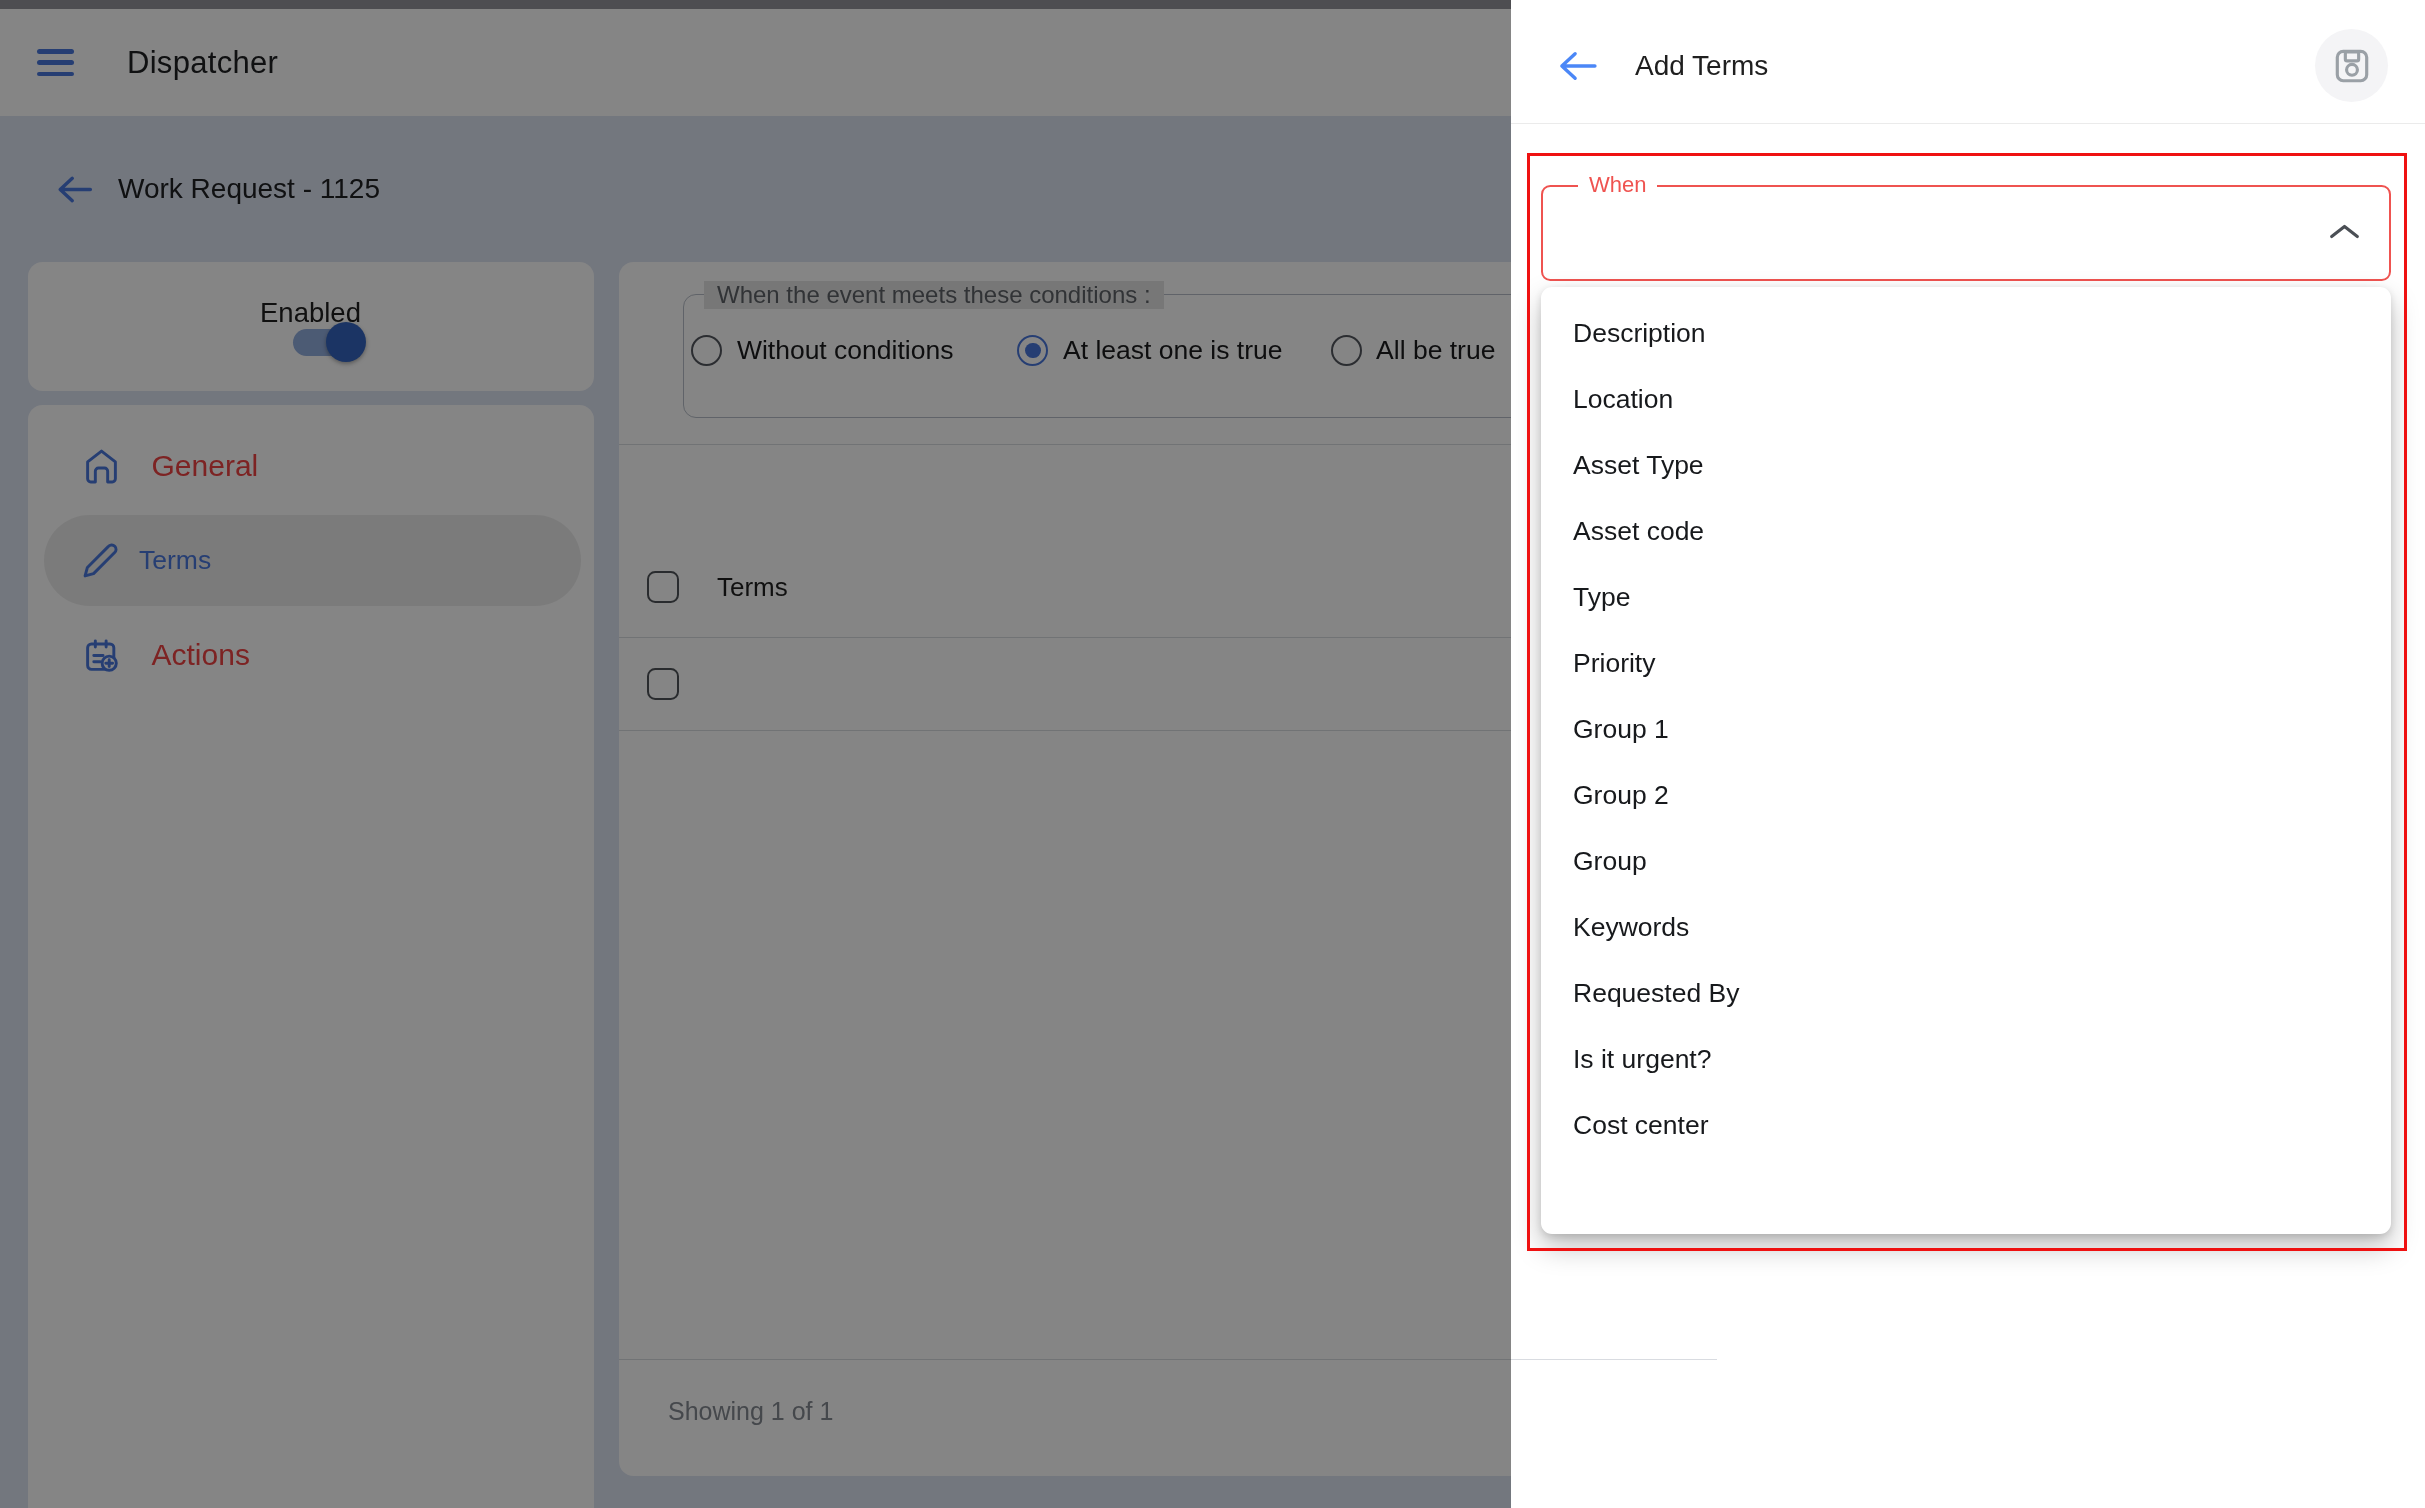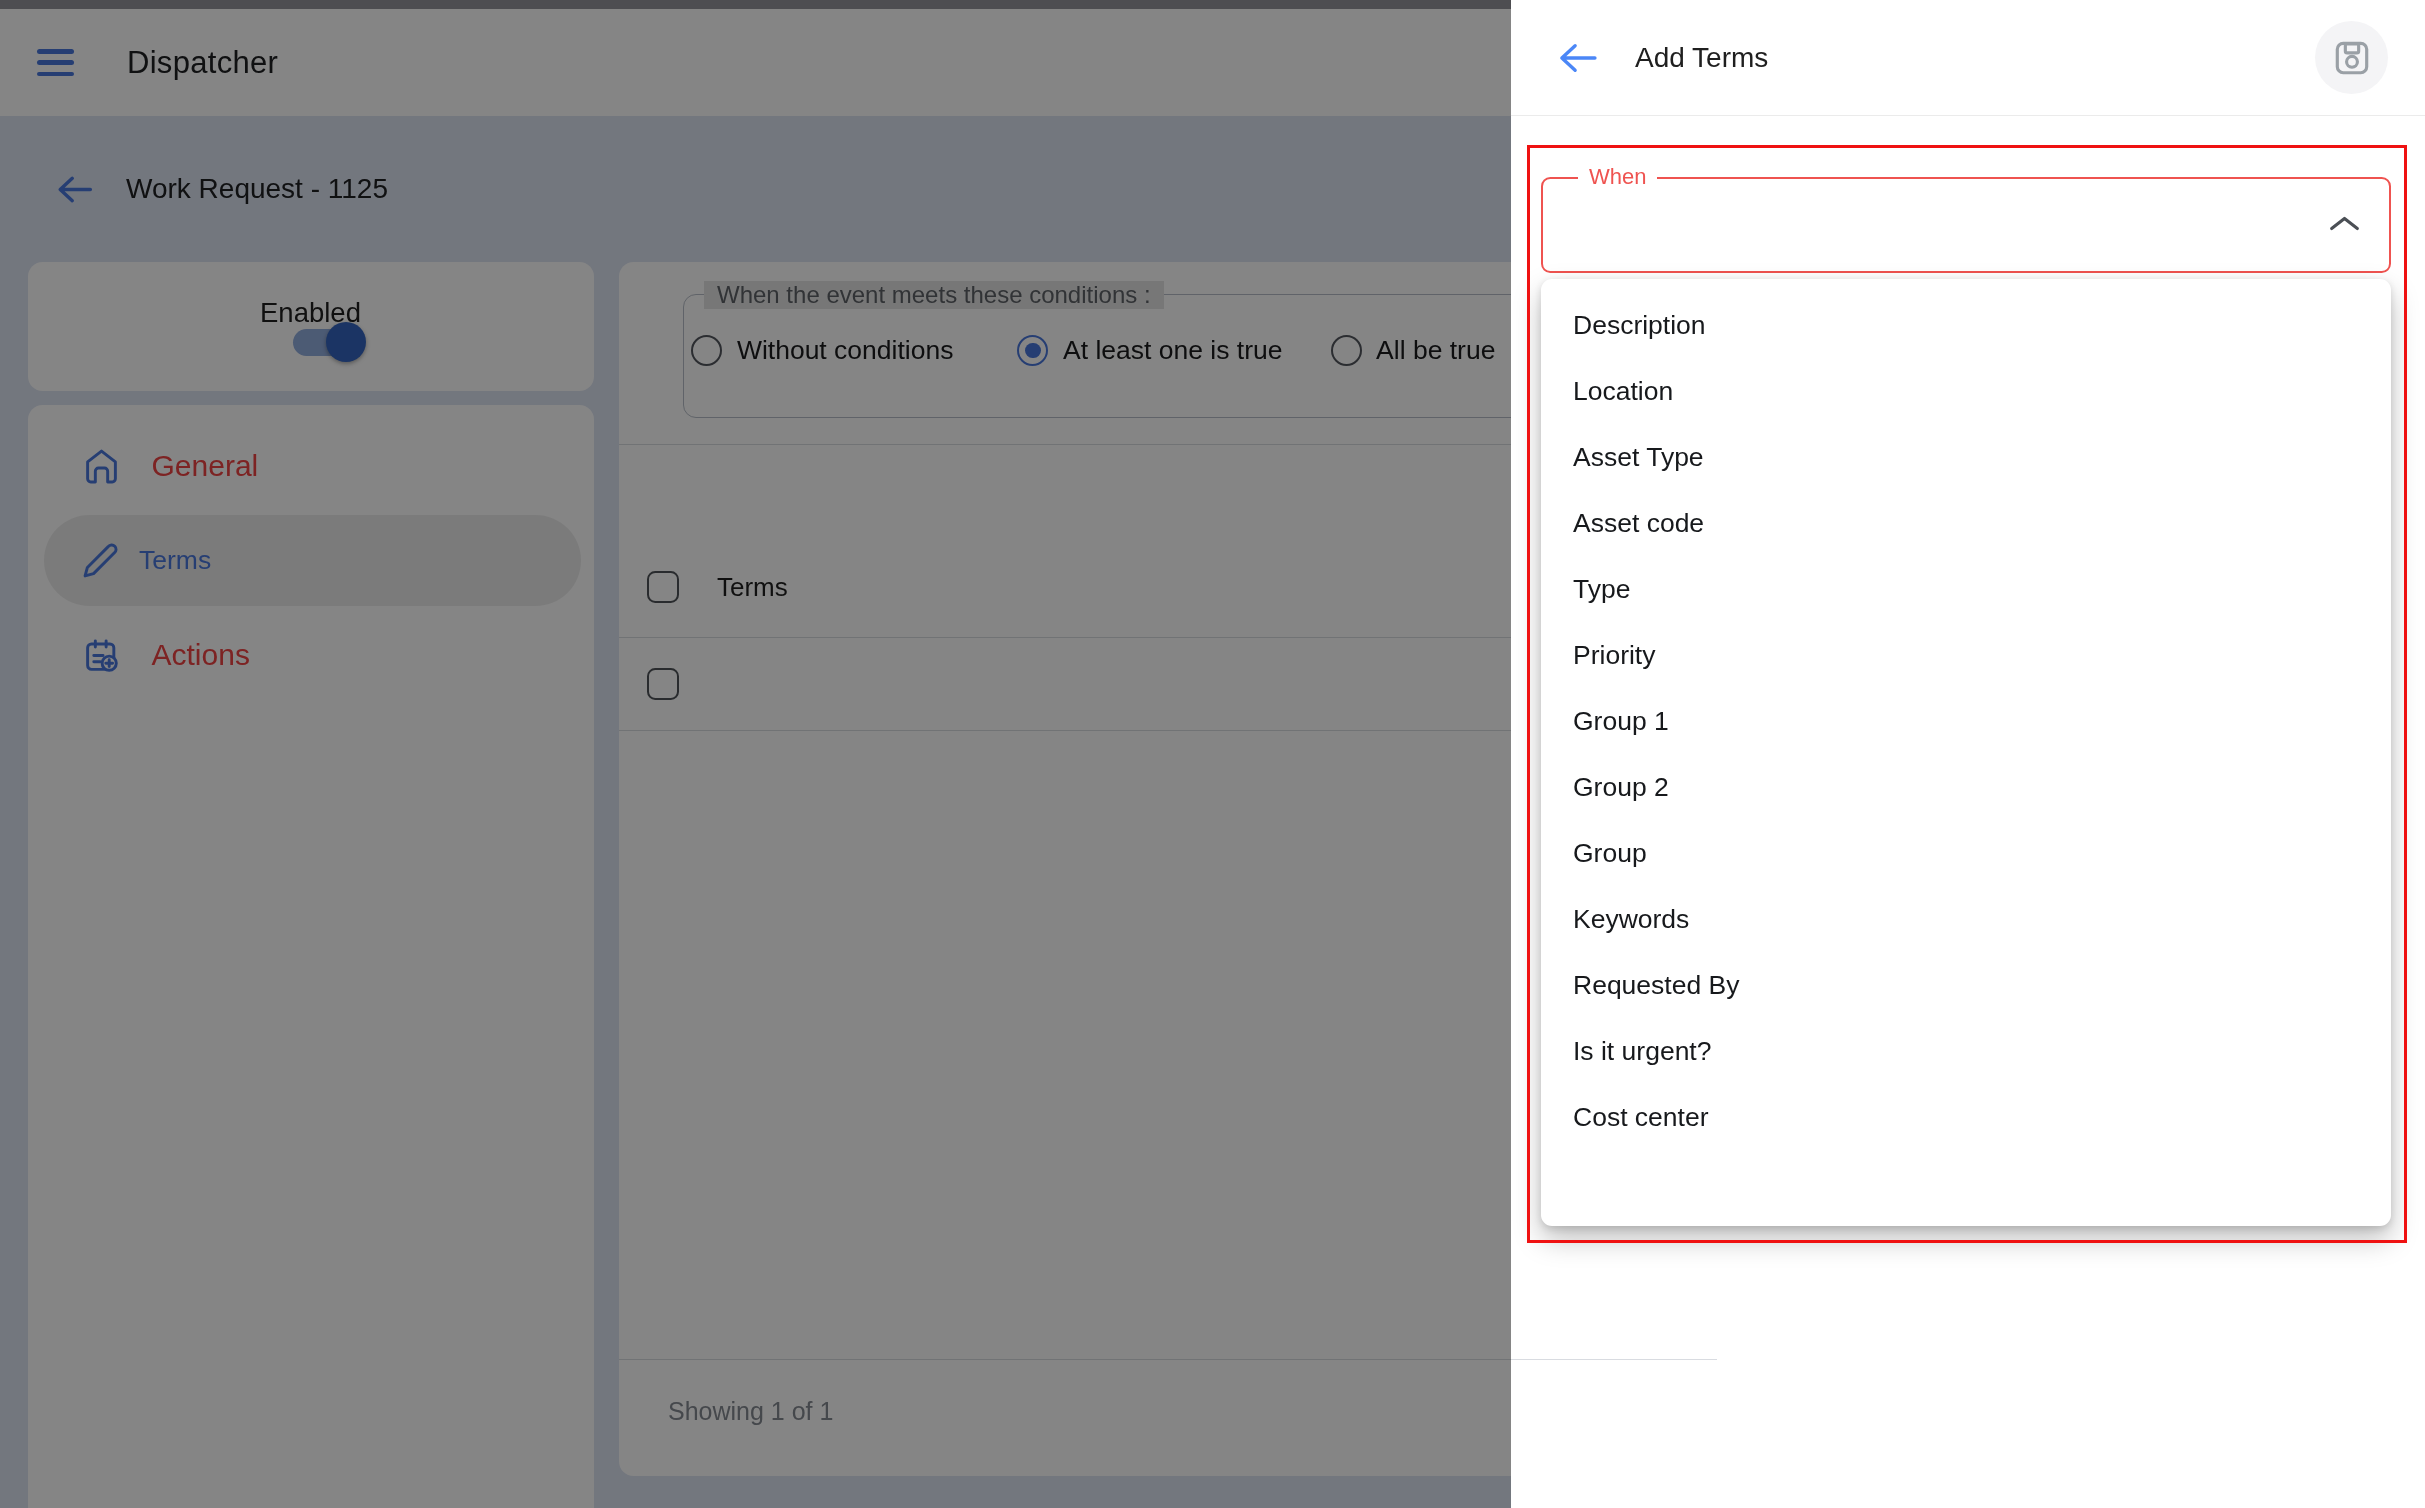--- a/index.html
+++ b/index.html
@@ -12,21 +12,21 @@
   .appbar{position:absolute;left:0;top:9.2px;width:100%;height:107px;background:#ffffff;
           display:flex;align-items:center;padding-left:37px;box-sizing:border-box;gap:24px;}
   .hamburger{width:37px;height:27.5px;display:flex;flex-direction:column;justify-content:space-between;cursor:pointer;}
   .hamburger span{display:block;height:4.6px;border-radius:2.7px;background:#4a78dd;}
   .app-title{font-size:31px;font-weight:500;color:#202124;margin-left:29px;letter-spacing:0.3px;}
 
   .content{position:absolute;left:0;top:116px;width:100%;height:1392px;background:#dde4f2;}
 
   .breadcrumb{position:absolute;left:55px;top:57px;display:flex;align-items:center;}
   .breadcrumb svg{display:block;}
-  .breadcrumb-title{font-size:28px;font-weight:500;color:#202124;margin-left:33px;}
+  .breadcrumb-title{font-size:28px;font-weight:500;color:#202124;margin-left:25px;}
 
   .card{position:absolute;background:#ffffff;border-radius:14.6px;}
   .enabled-card{left:27.5px;top:146px;width:566px;height:129px;display:flex;align-items:center;justify-content:center;flex-direction:column;}
   .enabled-label{font-size:27.5px;color:#1f1f1f;}
   .switch{position:relative;width:66px;height:27.5px;border-radius:13.7px;background:#93aede;margin-left:31px;cursor:pointer;}
   .switch .knob{position:absolute;right:-7.3px;top:-6.4px;width:40px;height:40px;border-radius:50%;
                 background:#3465c0;box-shadow:0 1.8px 4.6px rgba(0,0,0,.35);}
 
   .nav-card{left:27.5px;top:289px;width:566px;height:1187px;}
   .nav-item{position:absolute;left:0;width:100%;height:66px;display:flex;align-items:center;
@@ -63,21 +63,21 @@
   .checkbox{width:32px;height:32px;border:2.7px solid #4f5358;border-radius:8.2px;box-sizing:border-box;
             background:transparent;cursor:pointer;flex:none;}
   .thead-label{font-size:26px;color:#1f1f1f;margin-left:38px;}
   .table-footer{position:absolute;left:0;top:1097px;width:100%;border-top:1.8px solid #d9dce1;}
   .footer-text{position:absolute;left:49px;top:1135px;font-size:25px;color:#858a92;}
 
   
   .overlay{position:absolute;left:0;top:0;width:1511px;height:1508px;background:rgba(0,0,0,0.48);z-index:2;}
 
   
-  .drawer{position:absolute;left:1511px;top:0;width:914px;height:1224px;background:#ffffff;z-index:3;border-radius:27px;}
+  .drawer{position:absolute;left:1511px;top:8px;width:914px;height:1224px;background:#ffffff;z-index:3;border-radius:27px;}
   .drawer-header{position:absolute;left:0;top:0;width:100%;height:116px;border-bottom:1.8px solid #ebebeb;
        display:flex;align-items:center;padding:0 37px 0 45px;box-sizing:border-box;}
   .drawer-title{font-size:28px;font-weight:500;color:#1f1f1f;margin-left:37px;}
   .save-btn{margin-left:auto;width:73px;height:73px;border-radius:50%;background:#f4f4f6;
        display:flex;align-items:center;justify-content:center;cursor:pointer;}
 
   .annotation-rect{position:absolute;left:15.6px;top:145px;width:880px;height:1098px;box-sizing:border-box;
        border:3.7px solid #ef1111;z-index:6;pointer-events:none;}
 
   .select-field{position:absolute;left:30px;top:177px;width:850px;height:96px;box-sizing:border-box;

